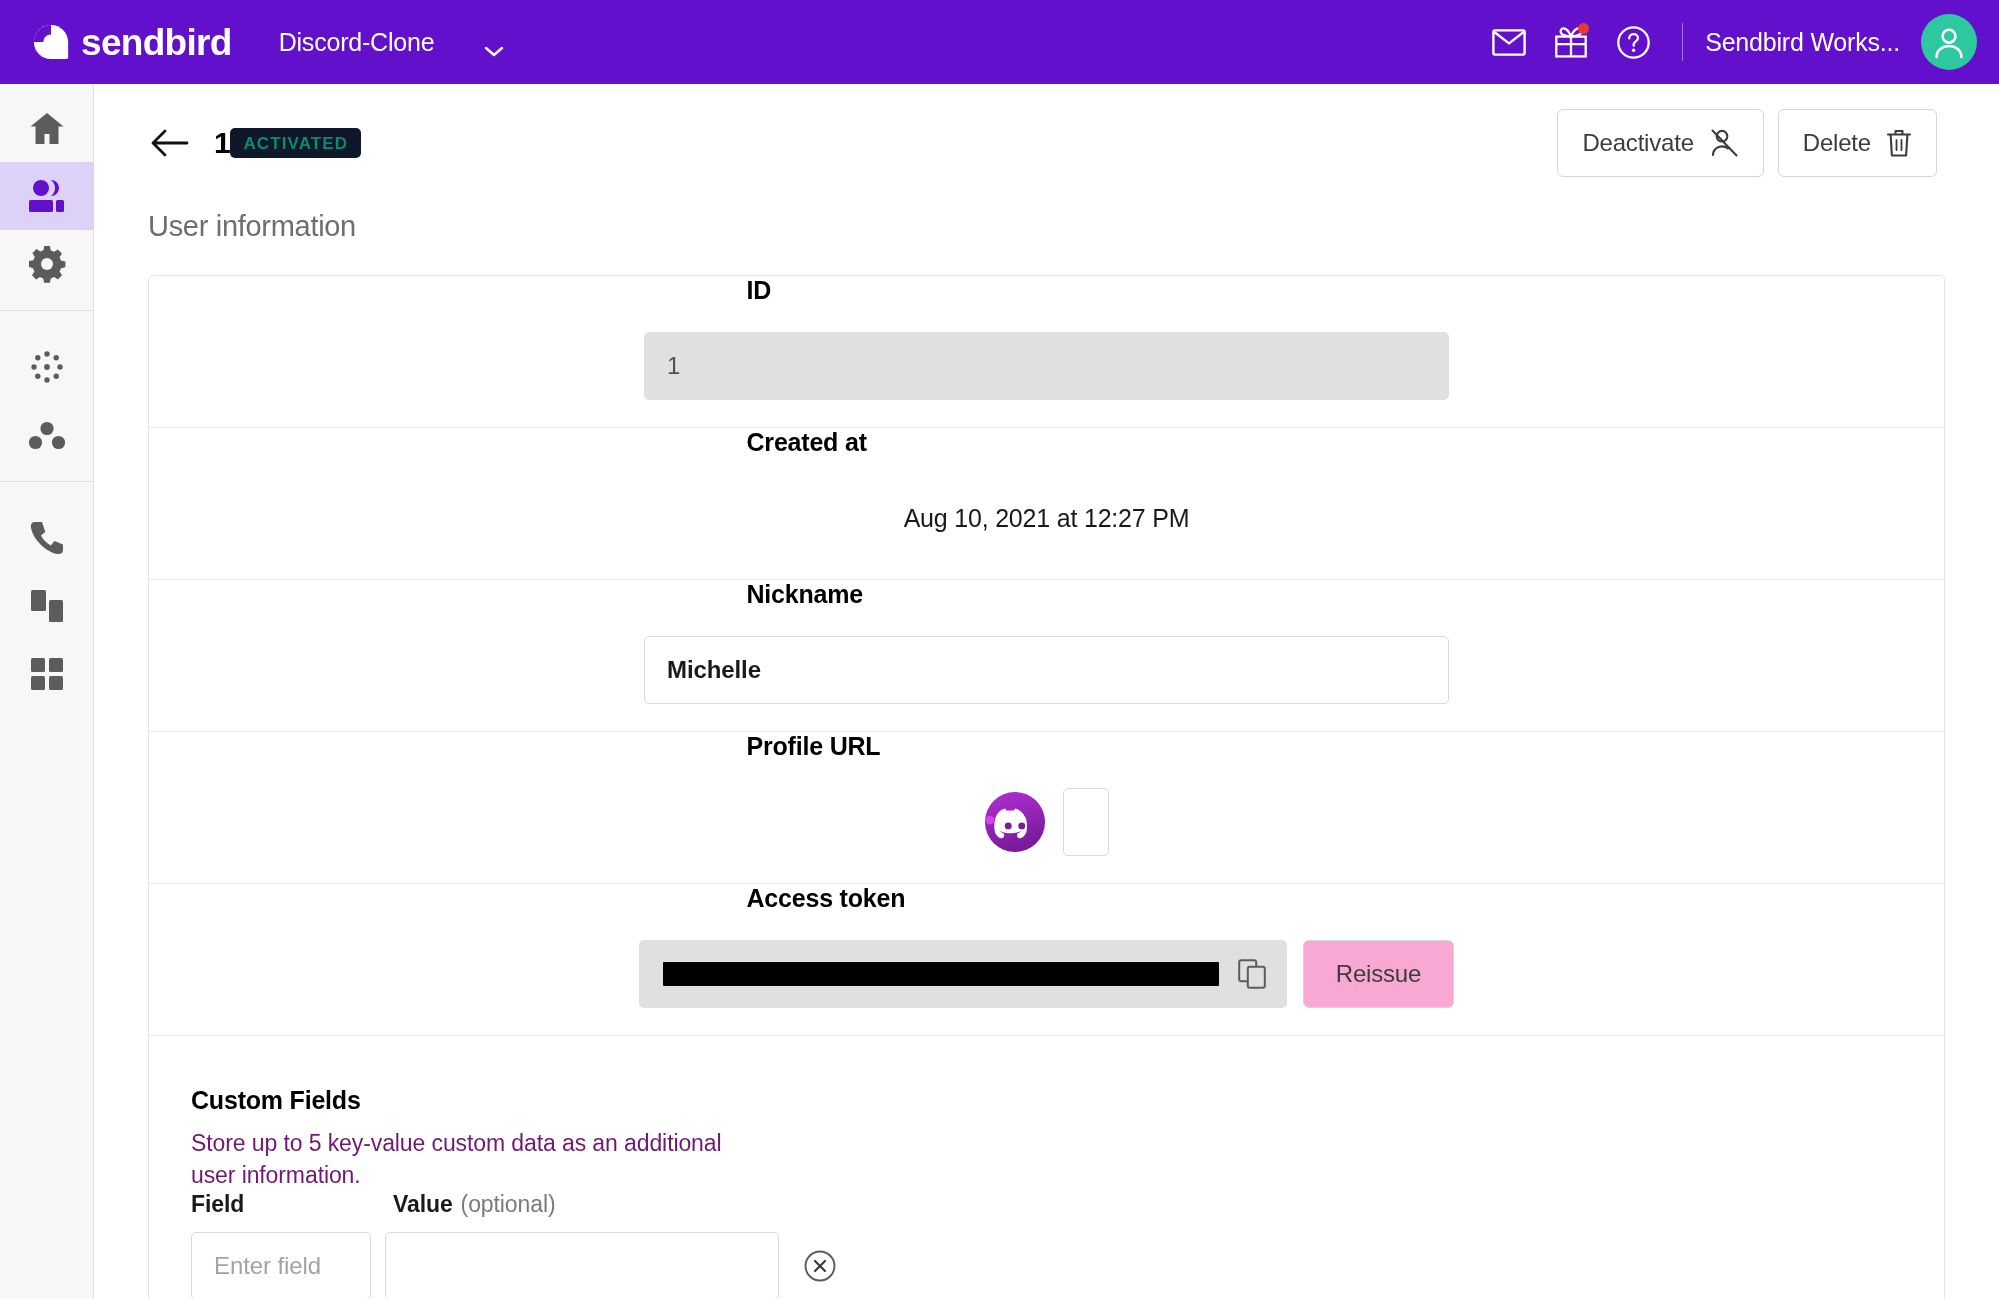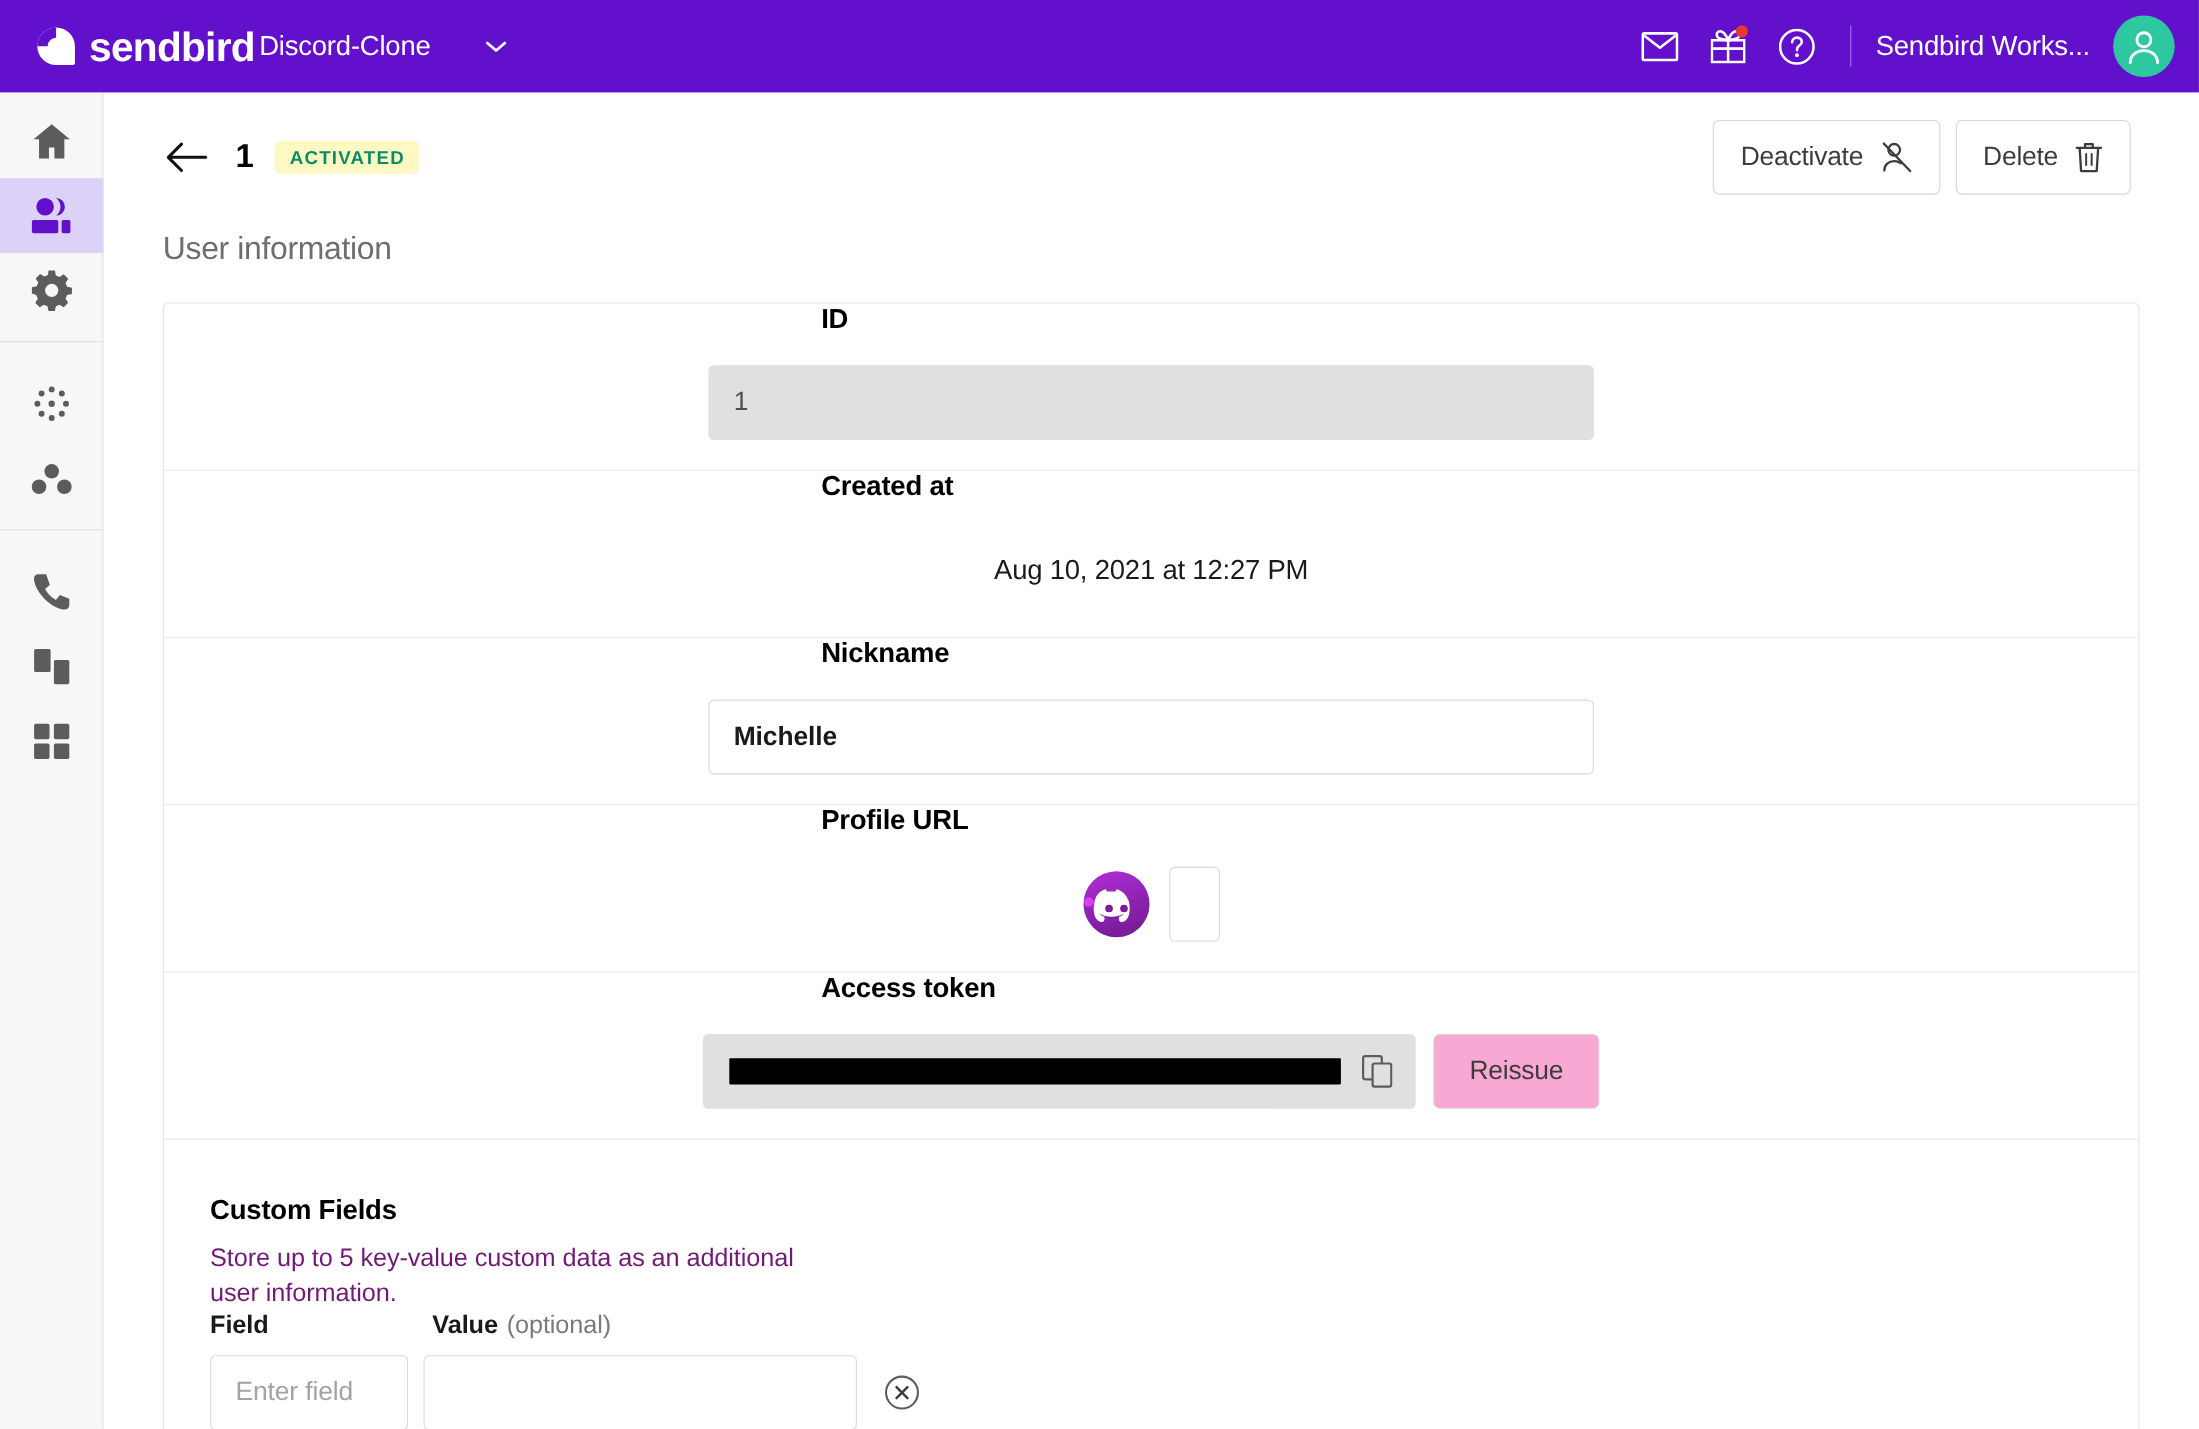--- a/index.html
+++ b/index.html
@@ -36,21 +36,22 @@
   }
   .brand-word {
     color: #ffffff;
     font-size: 37px;
     font-weight: 700;
     letter-spacing: -0.7px;
     line-height: 1;
   }
   .app-switch {
     display: flex;
-    align-items: center;
+    align-items: flex-end;
+    margin-left: 43px;
     cursor: pointer;
     padding: 6px 4px;
     gap: 36px;
   }
   .app-switch-label {
     color: #ffffff;
     font-size: 25px;
     font-weight: 400;
     letter-spacing: -0.2px;
   }
@@ -157,22 +158,21 @@
     flex: 0 0 auto;
   }
   .page-title {
     font-size: 30px;
     font-weight: 700;
     color: #000000;
     margin-left: 22px;
     letter-spacing: -0.3px;
   }
   .badge {
-    margin-left: 20px;
-    background: #fef9c3;
+    background: #0f172a;
     color: #0D8A6A;
     font-size: 17px;
     font-weight: 600;
     letter-spacing: 1.1px;
     padding: 7px 13px 6px;
     border-radius: 5px;
     line-height: 1;
   }
   .head-actions {
     margin-left: auto;

